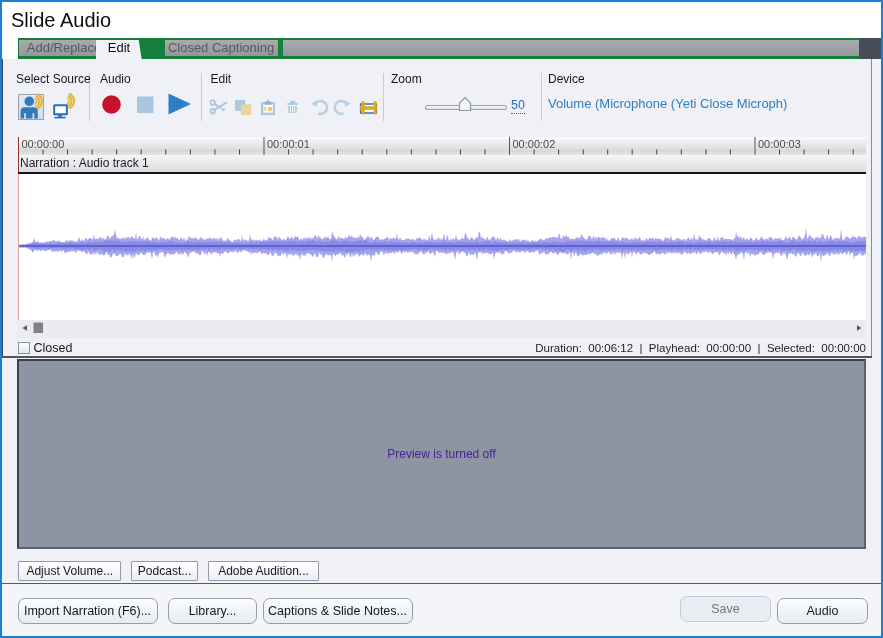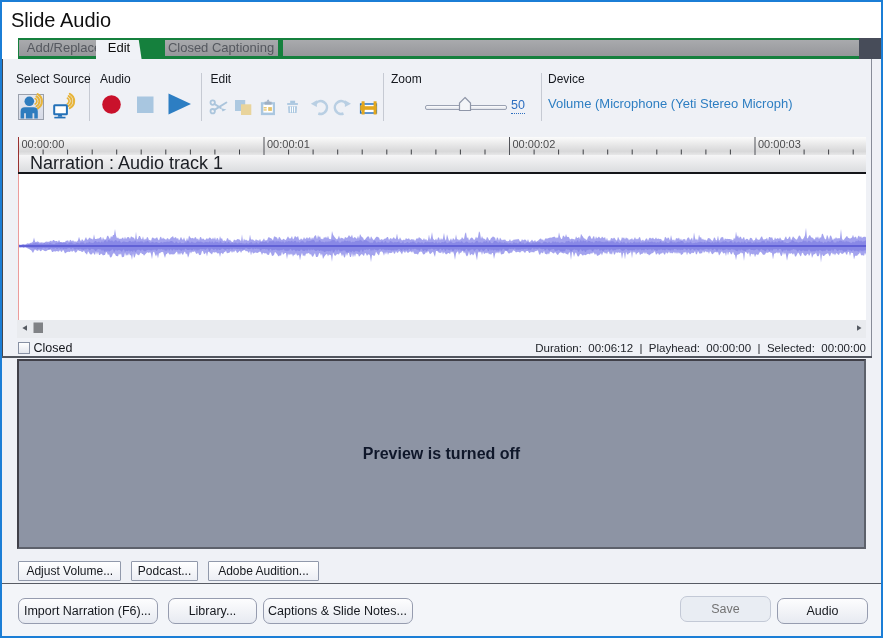--- a/index.html
+++ b/index.html
@@ -120,21 +120,21 @@
   <rect x="154.2" y="15.3" width="4.4" height="5.2" fill="#e3a71d"></rect>
 </svg>
 
 <div class="a" style="left:425px;top:104.5px;width:80px;height:3px;border:1px solid #9aa1b2;
      background:linear-gradient(#fdfdfe,#dfe2e9);border-radius:2px"></div>
 <svg class="a" style="left:455px;top:95px" width="22" height="18" viewBox="0 0 22 18">
   <path d="M 10 2.5 L 15.5 8 L 15.5 15.5 L 4.5 15.5 L 4.5 8 Z" fill="#f4f5f8" stroke="#8f96a8" stroke-width="1.2"></path>
 </svg>
 <div class="a" style="left:511px;top:98px;font-size:12.5px;color:#2e6fc0;border-bottom:1px dotted #2e6fc0;padding-bottom:1px">50</div>
 
-<div class="a" style="left:548px;top:96px;font-size:13px;color:#2d7ec2">Volume (Microphone (Yeti Stereo Microph)</div>
+<div class="a" style="left:548px;top:96px;font-size:13px;color:#2d7ec2">Volume (Microphone (Yeti Close Microph)</div>
 
 <svg class="a" style="left:18px;top:136.5px" width="848" height="18" viewBox="0 0 848 18">
   <defs>
     <linearGradient id="rg" x1="0" y1="0" x2="0" y2="1">
       <stop offset="0" stop-color="#fbfbfb"></stop>
       <stop offset="0.55" stop-color="#e2e2e3"></stop>
       <stop offset="0.8" stop-color="#d8d8d9"></stop>
       <stop offset="1" stop-color="#e8e8e9"></stop>
     </linearGradient>
   </defs>
@@ -174,22 +174,22 @@
     <line x1="786.1" y1="12.5" x2="786.1" y2="17.5" stroke="#3f4145" stroke-width="1"></line>
     <line x1="810.6" y1="12.5" x2="810.6" y2="17.5" stroke="#3f4145" stroke-width="1"></line>
     <line x1="835.2" y1="12.5" x2="835.2" y2="17.5" stroke="#3f4145" stroke-width="1"></line>
     <text x="3.5" y="10.5" font-size="11" fill="#4b4b4d">00:00:00</text>
     <text x="249.0" y="10.5" font-size="11" fill="#4b4b4d">00:00:01</text>
     <text x="494.5" y="10.5" font-size="11" fill="#4b4b4d">00:00:02</text>
     <text x="740.0" y="10.5" font-size="11" fill="#4b4b4d">00:00:03</text>
 </svg>
 
 <div class="a" style="left:18px;top:154.5px;width:848px;height:17.5px;
-     background:linear-gradient(#f6f6f7,#dbdcdf);font-size:18px;color:#1b1e24;
-     line-height:17px;padding-left:12px;box-sizing:border-box">Narration : Audio track 1</div>
+     background:linear-gradient(#f6f6f7,#dbdcdf);font-size:12px;color:#1b1e24;
+     line-height:17px;padding-left:2px;box-sizing:border-box">Narration : Audio track 1</div>
 
 <div class="a" style="left:18px;top:172px;width:848px;height:148px;background:#ffffff;
      border-top:2px solid #141519;box-sizing:border-box"></div>
 <svg class="a" style="left:18px;top:174px" width="848" height="146" viewBox="0 0 848 146">
   <polygon points="0,70.7 1,70.4 2,70.8 3,70.8 4,70.6 5,70.1 6,70.2 7,70.4 8,70.3 9,69.6 10,69.2 11,69.8 12,69.0 13,68.8 14,68.5 15,67.5 16,63.5 17,67.4 18,68.3 19,67.4 20,67.6 21,68.2 22,68.8 23,68.2 24,68.4 25,68.6 26,68.7 27,68.2 28,67.6 29,67.7 30,67.7 31,67.7 32,67.3 33,66.5 34,67.7 35,66.1 36,66.0 37,67.3 38,67.0 39,67.0 40,68.1 41,65.7 42,68.0 43,68.1 44,68.6 45,68.2 46,68.0 47,68.3 48,66.4 49,66.9 50,65.9 51,68.2 52,65.7 53,66.3 54,67.6 55,66.0 56,67.8 57,67.2 58,67.8 59,67.4 60,66.2 61,62.8 62,65.8 63,67.6 64,64.9 65,66.3 66,67.2 67,65.0 68,63.0 69,65.6 70,65.8 71,64.0 72,63.4 73,64.9 74,64.4 75,65.7 76,60.2 77,65.0 78,65.1 79,64.8 80,64.6 81,64.4 82,63.5 83,62.8 84,66.2 85,63.1 86,65.5 87,65.2 88,65.5 89,62.3 90,61.5 91,63.6 92,65.2 93,61.8 94,63.4 95,61.0 96,61.1 97,55.0 98,61.5 99,64.4 100,63.3 101,65.0 102,64.5 103,65.1 104,64.3 105,63.2 106,65.5 107,62.6 108,65.3 109,63.6 110,62.9 111,63.2 112,64.9 113,62.2 114,62.9 115,63.4 116,63.8 117,65.8 118,57.7 119,65.5 120,64.8 121,62.0 122,61.9 123,64.6 124,65.6 125,62.2 126,66.2 127,64.5 128,65.7 129,63.1 130,63.4 131,66.3 132,65.7 133,66.9 134,63.8 135,63.6 136,64.5 137,64.5 138,64.2 139,63.1 140,65.3 141,66.5 142,63.5 143,62.4 144,65.3 145,63.6 146,64.7 147,64.7 148,65.9 149,64.2 150,64.3 151,65.8 152,64.8 153,63.6 154,63.0 155,62.1 156,64.5 157,63.3 158,63.2 159,64.9 160,63.8 161,66.5 162,65.1 163,62.8 164,65.0 165,65.9 166,63.3 167,66.3 168,66.9 169,63.8 170,66.4 171,61.5 172,63.0 173,64.2 174,64.3 175,63.8 176,65.1 177,62.9 178,63.4 179,65.4 180,64.3 181,66.4 182,63.3 183,63.0 184,65.5 185,64.2 186,65.3 187,66.2 188,65.0 189,64.0 190,65.6 191,63.8 192,63.5 193,64.5 194,65.6 195,63.4 196,65.5 197,63.1 198,66.3 199,63.7 200,64.6 201,66.7 202,61.9 203,65.1 204,64.0 205,66.9 206,66.4 207,66.4 208,67.3 209,64.3 210,64.2 211,66.4 212,65.4 213,67.3 214,67.7 215,67.9 216,65.4 217,66.0 218,66.5 219,65.2 220,65.1 221,65.4 222,65.7 223,67.4 224,60.2 225,67.7 226,64.6 227,66.4 228,65.6 229,66.4 230,66.8 231,66.5 232,60.5 233,65.6 234,65.5 235,65.5 236,66.4 237,66.9 238,65.1 239,66.4 240,66.1 241,66.9 242,64.8 243,67.4 244,67.0 245,66.0 246,64.3 247,66.7 248,66.0 249,66.4 250,63.9 251,62.8 252,64.3 253,64.1 254,65.2 255,66.2 256,62.6 257,62.4 258,63.3 259,63.6 260,65.8 261,62.7 262,63.5 263,65.2 264,66.2 265,65.1 266,64.8 267,66.0 268,65.7 269,64.1 270,62.2 271,64.0 272,64.7 273,64.1 274,61.9 275,65.5 276,64.2 277,61.7 278,63.0 279,63.6 280,61.7 281,65.5 282,66.1 283,64.3 284,65.6 285,65.4 286,63.1 287,65.1 288,64.6 289,62.9 290,64.7 291,63.8 292,63.1 293,65.8 294,63.3 295,65.0 296,63.1 297,61.5 298,61.2 299,65.3 300,61.0 301,63.5 302,61.9 303,65.3 304,64.4 305,65.6 306,63.0 307,64.1 308,62.4 309,64.4 310,61.8 311,64.8 312,65.1 313,65.3 314,57.1 315,60.6 316,62.2 317,63.6 318,64.7 319,65.5 320,64.3 321,61.4 322,65.1 323,63.6 324,64.2 325,64.0 326,65.4 327,63.1 328,63.5 329,64.1 330,62.7 331,61.1 332,62.4 333,63.0 334,60.4 335,64.5 336,63.6 337,63.0 338,64.3 339,64.7 340,61.8 341,64.7 342,59.9 343,61.7 344,63.2 345,63.4 346,65.9 347,65.6 348,64.2 349,62.9 350,62.2 351,62.7 352,65.5 353,62.2 354,63.8 355,65.4 356,65.9 357,64.6 358,63.2 359,62.5 360,63.2 361,63.5 362,66.2 363,65.3 364,65.2 365,66.1 366,65.0 367,64.4 368,64.4 369,62.9 370,63.0 371,66.0 372,64.6 373,64.1 374,65.4 375,63.8 376,63.3 377,64.9 378,64.4 379,59.5 380,64.7 381,65.7 382,63.2 383,65.2 384,66.6 385,66.1 386,65.5 387,66.3 388,63.8 389,65.3 390,64.7 391,64.3 392,65.9 393,65.6 394,64.9 395,65.7 396,65.2 397,67.0 398,65.3 399,64.0 400,65.0 401,63.1 402,64.0 403,64.6 404,65.8 405,66.1 406,64.0 407,66.2 408,64.8 409,66.8 410,65.9 411,60.6 412,66.1 413,63.7 414,58.1 415,64.6 416,65.7 417,66.2 418,64.4 419,66.6 420,63.6 421,63.6 422,66.5 423,64.1 424,66.0 425,64.3 426,58.8 427,65.1 428,66.6 429,60.3 430,63.8 431,66.7 432,66.2 433,64.2 434,66.7 435,64.0 436,64.9 437,65.9 438,60.2 439,65.5 440,64.9 441,66.4 442,65.2 443,65.4 444,62.9 445,64.6 446,65.0 447,59.8 448,58.2 449,64.6 450,62.9 451,66.5 452,64.9 453,63.8 454,63.4 455,64.4 456,66.0 457,65.3 458,62.6 459,64.6 460,63.0 461,57.2 462,58.7 463,65.0 464,62.0 465,64.4 466,64.5 467,65.3 468,66.1 469,62.7 470,64.1 471,66.0 472,66.2 473,64.1 474,63.4 475,62.2 476,63.3 477,63.6 478,66.7 479,63.3 480,64.0 481,66.7 482,63.4 483,65.0 484,66.6 485,65.6 486,65.9 487,65.3 488,66.8 489,67.2 490,67.2 491,66.9 492,65.0 493,67.4 494,66.6 495,66.6 496,65.3 497,66.1 498,65.1 499,65.7 500,64.8 501,65.4 502,67.5 503,67.5 504,65.1 505,66.6 506,65.8 507,65.4 508,66.1 509,67.8 510,65.0 511,67.9 512,67.7 513,67.1 514,65.5 515,67.0 516,67.4 517,65.7 518,67.9 519,66.9 520,66.8 521,65.7 522,64.7 523,64.4 524,66.0 525,65.2 526,67.1 527,64.7 528,64.2 529,64.7 530,64.3 531,63.9 532,63.4 533,63.7 534,63.6 535,63.0 536,62.7 537,62.7 538,64.5 539,63.1 540,64.2 541,58.2 542,62.5 543,64.8 544,65.0 545,61.6 546,61.9 547,63.4 548,60.1 549,62.9 550,62.8 551,63.2 552,65.5 553,65.1 554,64.4 555,65.3 556,64.9 557,65.8 558,62.2 559,63.9 560,64.1 561,62.8 562,65.3 563,59.7 564,61.5 565,62.7 566,64.4 567,64.4 568,65.8 569,65.8 570,63.0 571,61.9 572,61.5 573,63.7 574,65.2 575,62.9 576,61.8 577,65.8 578,62.2 579,64.6 580,63.6 581,62.4 582,64.1 583,64.5 584,62.6 585,63.6 586,64.2 587,62.8 588,66.5 589,63.8 590,66.9 591,65.8 592,66.9 593,63.9 594,64.3 595,64.7 596,63.6 597,64.6 598,66.3 599,66.5 600,62.7 601,64.7 602,66.8 603,66.2 604,63.1 605,64.6 606,63.3 607,65.6 608,63.3 609,64.5 610,64.3 611,66.5 612,64.9 613,65.4 614,64.0 615,65.9 616,65.1 617,63.1 618,65.5 619,64.5 620,65.6 621,63.5 622,63.1 623,66.5 624,66.5 625,65.6 626,66.9 627,66.3 628,64.5 629,64.5 630,66.7 631,64.5 632,63.5 633,64.6 634,64.6 635,63.6 636,65.2 637,64.9 638,63.3 639,65.3 640,64.6 641,64.7 642,65.3 643,64.8 644,66.7 645,66.6 646,66.8 647,62.7 648,63.4 649,65.0 650,63.3 651,64.3 652,66.4 653,61.0 654,65.3 655,66.4 656,65.3 657,67.0 658,64.3 659,64.2 660,64.7 661,63.5 662,66.2 663,64.5 664,66.8 665,65.0 666,65.4 667,64.7 668,67.2 669,64.8 670,63.5 671,63.5 672,66.1 673,65.0 674,63.5 675,67.0 676,58.2 677,64.1 678,66.3 679,64.4 680,66.7 681,60.5 682,63.7 683,62.9 684,65.7 685,64.5 686,66.2 687,65.3 688,66.5 689,66.3 690,64.0 691,64.3 692,64.4 693,65.8 694,66.7 695,66.5 696,63.5 697,63.8 698,66.4 699,66.0 700,61.4 701,66.7 702,65.4 703,63.3 704,63.4 705,62.8 706,66.2 707,64.2 708,65.3 709,64.8 710,65.0 711,65.1 712,64.9 713,65.5 714,65.5 715,66.6 716,63.5 717,65.3 718,57.4 719,63.1 720,61.2 721,64.6 722,62.6 723,62.9 724,65.5 725,64.1 726,62.7 727,66.2 728,64.9 729,64.7 730,65.3 731,66.5 732,64.1 733,63.8 734,64.5 735,66.6 736,66.4 737,65.7 738,63.0 739,65.2 740,65.5 741,65.9 742,64.9 743,62.9 744,62.3 745,65.1 746,65.7 747,64.9 748,65.3 749,63.6 750,66.4 751,63.0 752,63.0 753,63.9 754,63.1 755,65.5 756,66.3 757,63.2 758,65.2 759,64.6 760,63.9 761,65.3 762,63.3 763,65.0 764,66.2 765,65.9 766,66.3 767,63.8 768,62.3 769,65.0 770,65.0 771,63.2 772,62.2 773,66.2 774,64.6 775,62.3 776,63.5 777,64.4 778,65.4 779,65.5 780,63.6 781,61.6 782,61.8 783,63.9 784,65.5 785,64.9 786,63.5 787,61.3 788,53.7 789,64.4 790,64.1 791,61.7 792,61.1 793,62.9 794,63.8 795,63.8 796,65.4 797,65.1 798,62.5 799,64.2 800,62.3 801,65.2 802,63.0 803,63.9 804,59.4 805,60.3 806,62.9 807,65.3 808,65.3 809,60.8 810,62.8 811,65.7 812,61.7 813,61.5 814,63.9 815,66.2 816,64.3 817,65.0 818,63.1 819,64.8 820,64.1 821,64.4 822,63.9 823,54.9 824,64.6 825,66.3 826,65.4 827,64.3 828,62.9 829,61.8 830,63.8 831,64.0 832,64.7 833,64.0 834,63.6 835,60.7 836,63.7 837,63.1 838,62.4 839,65.3 840,62.4 841,61.4 842,63.6 843,62.0 844,64.3 845,62.7 846,62.9 847,62.5 848,63.5 848,81.0 847,78.5 846,82.1 845,80.9 844,81.4 843,81.1 842,78.2 841,80.0 840,80.4 839,82.1 838,81.4 837,82.1 836,85.6 835,79.1 834,78.9 833,78.4 832,82.1 831,78.0 830,77.8 829,80.9 828,80.1 827,77.7 826,79.0 825,79.5 824,80.3 823,78.9 822,78.6 821,81.1 820,80.6 819,79.3 818,79.3 817,81.4 816,79.3 815,80.7 814,78.6 813,79.5 812,82.5 811,81.3 810,79.1 809,79.7 808,80.1 807,81.1 806,82.0 805,81.9 804,79.9 803,88.7 802,78.5 801,81.4 800,82.4 799,81.8 798,78.5 797,80.2 796,80.0 795,81.5 794,84.1 793,78.2 792,80.6 791,81.9 790,79.5 789,80.3 788,81.8 787,81.8 786,81.0 785,79.1 784,78.8 783,82.5 782,81.5 781,79.4 780,78.5 779,80.5 778,82.5 777,82.4 776,79.1 775,80.8 774,79.4 773,78.9 772,80.2 771,78.8 770,81.7 769,86.7 768,80.9 767,78.6 766,80.9 765,77.9 764,81.4 763,82.2 762,79.5 761,77.9 760,79.8 759,77.9 758,79.3 757,79.3 756,79.9 755,85.6 754,79.0 753,78.8 752,78.2 751,77.8 750,79.0 749,78.6 748,78.7 747,80.6 746,80.7 745,80.7 744,79.2 743,78.0 742,77.7 741,79.5 740,81.3 739,80.3 738,80.4 737,83.3 736,79.6 735,80.7 734,79.8 733,80.0 732,83.2 731,77.8 730,80.3 729,79.1 728,78.0 727,78.2 726,86.9 725,78.9 724,79.6 723,78.2 722,79.6 721,80.3 720,80.6 719,81.0 718,86.2 717,80.9 716,80.5 715,77.5 714,80.1 713,80.5 712,78.3 711,77.9 710,81.3 709,77.2 708,82.2 707,78.4 706,79.6 705,79.3 704,77.2 703,78.3 702,80.2 701,81.4 700,77.7 699,78.8 698,77.8 697,78.2 696,78.4 695,80.0 694,80.3 693,78.3 692,77.0 691,79.9 690,77.5 689,78.5 688,77.3 687,77.6 686,78.9 685,76.8 684,79.5 683,79.0 682,80.1 681,78.8 680,77.1 679,80.1 678,80.4 677,77.0 676,78.7 675,79.2 674,78.5 673,79.5 672,80.5 671,79.1 670,78.2 669,81.2 668,77.5 667,78.9 666,77.7 665,79.8 664,80.4 663,80.9 662,78.6 661,79.7 660,78.0 659,80.1 658,78.1 657,79.8 656,77.8 655,79.1 654,79.5 653,78.6 652,79.6 651,77.2 650,79.2 649,79.6 648,77.9 647,80.8 646,80.2 645,78.2 644,79.6 643,79.2 642,80.2 641,80.9 640,78.7 639,80.0 638,80.7 637,77.4 636,77.4 635,79.3 634,79.1 633,80.1 632,80.4 631,81.5 630,79.7 629,80.3 628,77.9 627,80.2 626,78.1 625,79.6 624,79.7 623,80.1 622,81.2 621,77.8 620,78.7 619,79.2 618,80.9 617,77.5 616,79.1 615,77.3 614,84.2 613,76.9 612,79.2 611,78.7 610,80.8 609,80.0 608,77.5 607,85.5 606,78.4 605,79.4 604,84.9 603,78.3 602,79.0 601,78.4 600,78.3 599,79.3 598,77.7 597,80.2 596,80.7 595,77.0 594,80.8 593,79.3 592,80.4 591,78.1 590,77.6 589,80.6 588,78.5 587,79.8 586,78.0 585,78.4 584,81.4 583,79.0 582,80.6 581,81.1 580,81.8 579,81.7 578,79.3 577,80.9 576,79.0 575,78.2 574,79.9 573,78.8 572,80.6 571,80.0 570,79.8 569,80.3 568,81.0 567,81.2 566,80.5 565,81.7 564,81.1 563,79.7 562,80.0 561,81.9 560,82.7 559,81.1 558,78.2 557,79.4 556,82.9 555,78.5 554,78.0 553,86.1 552,78.4 551,78.5 550,80.9 549,79.8 548,80.3 547,78.6 546,79.6 545,79.3 544,79.0 543,78.2 542,78.5 541,79.3 540,81.0 539,80.4 538,78.9 537,78.0 536,79.6 535,79.3 534,78.5 533,77.8 532,77.7 531,80.6 530,79.1 529,80.7 528,79.7 527,79.9 526,76.7 525,79.5 524,78.7 523,78.5 522,80.9 521,80.0 520,76.5 519,76.5 518,77.2 517,76.9 516,78.8 515,77.7 514,78.5 513,77.4 512,78.9 511,78.8 510,77.1 509,77.0 508,77.2 507,79.2 506,77.8 505,77.2 504,77.0 503,77.5 502,78.7 501,77.9 500,77.8 499,78.1 498,78.6 497,77.2 496,76.6 495,76.6 494,78.8 493,78.5 492,79.1 491,79.8 490,78.7 489,77.2 488,76.8 487,77.0 486,79.5 485,80.0 484,80.2 483,80.4 482,76.9 481,79.7 480,77.7 479,79.5 478,78.1 477,80.4 476,84.9 475,79.1 474,79.0 473,81.0 472,79.5 471,80.6 470,78.2 469,79.4 468,78.5 467,79.5 466,79.9 465,77.5 464,81.1 463,77.4 462,78.8 461,77.4 460,79.0 459,86.5 458,81.7 457,77.7 456,80.3 455,81.5 454,79.8 453,80.4 452,81.4 451,77.6 450,81.0 449,82.4 448,81.2 447,78.1 446,79.6 445,77.1 444,77.3 443,79.1 442,78.4 441,80.9 440,77.2 439,78.1 438,79.4 437,86.1 436,80.2 435,77.5 434,78.7 433,77.2 432,80.3 431,79.1 430,79.0 429,80.1 428,80.4 427,79.3 426,78.1 425,80.3 424,77.2 423,79.2 422,78.5 421,79.0 420,77.4 419,77.1 418,76.9 417,83.1 416,80.5 415,77.5 414,78.6 413,79.6 412,80.2 411,78.3 410,76.8 409,78.9 408,77.9 407,79.7 406,80.5 405,80.3 404,78.0 403,77.5 402,77.8 401,78.6 400,80.8 399,80.1 398,79.8 397,79.9 396,79.6 395,76.9 394,78.8 393,77.6 392,77.6 391,78.1 390,79.2 389,77.9 388,77.1 387,79.3 386,77.6 385,77.6 384,80.4 383,78.7 382,77.5 381,77.0 380,78.7 379,78.7 378,77.1 377,79.6 376,79.8 375,77.3 374,79.0 373,78.8 372,79.2 371,78.5 370,81.0 369,77.6 368,80.4 367,77.9 366,81.7 365,78.8 364,77.5 363,77.6 362,78.1 361,81.5 360,80.5 359,79.3 358,77.5 357,81.2 356,81.9 355,81.3 354,80.9 353,88.2 352,81.6 351,80.3 350,80.4 349,81.9 348,79.7 347,78.7 346,82.1 345,81.3 344,80.1 343,80.4 342,81.8 341,82.7 340,79.9 339,80.3 338,79.3 337,83.0 336,79.9 335,83.4 334,79.1 333,83.1 332,83.1 331,78.9 330,79.1 329,82.1 328,79.1 327,83.4 326,83.3 325,79.9 324,82.6 323,79.5 322,78.5 321,80.5 320,80.2 319,79.9 318,81.2 317,82.0 316,80.6 315,78.6 314,88.1 313,80.9 312,81.2 311,80.2 310,82.4 309,79.7 308,80.6 307,81.6 306,83.0 305,85.1 304,79.5 303,81.7 302,79.1 301,79.5 300,82.5 299,83.1 298,83.0 297,78.9 296,80.7 295,82.8 294,82.6 293,80.0 292,80.8 291,78.9 290,79.3 289,79.7 288,79.5 287,82.5 286,81.1 285,82.2 284,78.8 283,81.5 282,86.6 281,80.7 280,81.4 279,81.4 278,79.1 277,81.1 276,80.5 275,82.8 274,79.4 273,81.1 272,79.4 271,81.5 270,79.2 269,85.2 268,79.0 267,78.9 266,80.1 265,80.8 264,77.8 263,81.9 262,81.0 261,82.6 260,81.8 259,80.0 258,79.0 257,77.7 256,81.0 255,81.8 254,82.0 253,79.1 252,78.0 251,81.1 250,80.8 249,80.6 248,78.8 247,79.8 246,78.9 245,78.7 244,80.9 243,78.6 242,77.4 241,78.1 240,78.7 239,79.0 238,78.4 237,78.5 236,79.2 235,79.5 234,77.4 233,81.6 232,76.7 231,79.1 230,78.0 229,76.7 228,77.4 227,76.2 226,75.9 225,76.8 224,77.1 223,79.0 222,76.7 221,77.6 220,78.4 219,79.0 218,76.8 217,76.6 216,78.4 215,77.1 214,78.9 213,76.8 212,78.0 211,79.0 210,78.8 209,79.6 208,76.8 207,78.1 206,78.3 205,80.2 204,79.3 203,78.7 202,83.1 201,78.8 200,79.7 199,79.1 198,77.9 197,78.5 196,78.5 195,78.1 194,80.5 193,79.5 192,79.0 191,77.8 190,78.0 189,82.4 188,78.2 187,79.7 186,80.2 185,77.2 184,77.1 183,80.6 182,81.2 181,80.7 180,78.6 179,79.9 178,79.5 177,77.4 176,77.5 175,78.0 174,77.5 173,79.4 172,77.4 171,81.2 170,83.7 169,79.3 168,80.4 167,77.6 166,78.5 165,81.0 164,79.9 163,78.6 162,81.0 161,79.1 160,81.0 159,77.4 158,78.3 157,79.4 156,80.4 155,80.3 154,80.6 153,80.1 152,80.8 151,80.1 150,78.3 149,80.0 148,80.3 147,84.0 146,81.0 145,77.7 144,78.3 143,78.0 142,79.4 141,79.1 140,84.5 139,79.9 138,82.5 137,80.3 136,77.5 135,78.6 134,85.3 133,80.0 132,77.8 131,79.3 130,78.3 129,78.4 128,79.6 127,80.4 126,81.8 125,80.1 124,79.9 123,78.4 122,79.4 121,81.4 120,80.8 119,80.5 118,79.0 117,82.4 116,84.1 115,79.2 114,86.1 113,81.0 112,81.5 111,78.9 110,81.8 109,80.3 108,82.0 107,78.4 106,83.1 105,82.8 104,83.4 103,79.3 102,80.9 101,79.4 100,82.4 99,82.1 98,82.1 97,79.9 96,79.3 95,79.6 94,82.2 93,83.4 92,83.3 91,80.1 90,81.2 89,78.5 88,78.1 87,80.9 86,81.1 85,81.4 84,80.3 83,79.4 82,81.0 81,80.9 80,77.5 79,80.7 78,77.3 77,81.1 76,80.1 75,78.2 74,80.2 73,80.5 72,80.3 71,78.5 70,77.3 69,80.7 68,79.5 67,78.7 66,76.5 65,77.7 64,77.9 63,77.3 62,76.8 61,76.9 60,75.7 59,77.5 58,78.5 57,78.6 56,76.6 55,77.0 54,77.9 53,76.5 52,78.1 51,77.8 50,77.8 49,77.9 48,78.8 47,79.6 46,77.3 45,75.7 44,77.8 43,77.8 42,76.1 41,77.5 40,77.4 39,77.1 38,77.2 37,77.7 36,76.9 35,78.0 34,77.9 33,75.7 32,75.4 31,76.0 30,76.1 29,76.4 28,77.2 27,76.9 26,76.8 25,75.7 24,75.9 23,77.3 22,77.0 21,75.2 20,77.1 19,76.5 18,76.2 17,75.3 16,77.1 15,79.1 14,77.4 13,75.9 12,75.7 11,74.7 10,74.7 9,73.8 8,73.7 7,73.3 6,74.1 5,73.7 4,73.2 3,73.7 2,73.5 1,73.4 0,73.2" fill="#a3a3ee"></polygon>
   <polygon points="0,71.2 1,71.2 2,71.2 3,71.2 4,71.1 5,71.1 6,71.2 7,71.2 8,70.7 9,70.9 10,70.3 11,69.9 12,70.2 13,69.4 14,70.4 15,69.0 16,69.6 17,69.0 18,69.1 19,69.6 20,69.1 21,70.3 22,69.7 23,69.6 24,69.7 25,70.0 26,69.0 27,68.9 28,70.2 29,68.7 30,70.0 31,69.6 32,68.7 33,69.6 34,69.5 35,70.0 36,70.2 37,70.1 38,68.7 39,69.4 40,69.1 41,68.5 42,68.7 43,68.5 44,68.6 45,69.1 46,68.6 47,69.1 48,68.6 49,70.0 50,69.8 51,69.0 52,68.6 53,68.6 54,68.6 55,69.7 56,69.6 57,69.9 58,69.3 59,69.0 60,68.7 61,69.5 62,69.2 63,68.1 64,68.7 65,67.9 66,69.1 67,69.7 68,69.3 69,67.9 70,69.5 71,67.2 72,68.3 73,68.8 74,68.7 75,69.0 76,68.3 77,67.0 78,67.0 79,68.6 80,68.1 81,67.6 82,68.5 83,68.4 84,67.1 85,69.0 86,66.9 87,66.4 88,65.9 89,68.5 90,66.3 91,66.1 92,66.4 93,67.0 94,66.0 95,67.5 96,67.6 97,66.3 98,66.1 99,67.1 100,67.8 101,66.2 102,67.0 103,68.7 104,68.3 105,67.4 106,67.5 107,67.8 108,68.1 109,67.9 110,68.2 111,67.1 112,66.8 113,67.6 114,68.0 115,66.9 116,68.0 117,66.2 118,67.1 119,68.8 120,67.1 121,68.2 122,67.2 123,67.4 124,67.2 125,67.7 126,68.9 127,67.0 128,67.9 129,66.8 130,66.7 131,68.0 132,68.8 133,68.5 134,68.0 135,67.7 136,68.7 137,68.5 138,67.9 139,67.9 140,68.7 141,69.0 142,69.1 143,67.7 144,68.4 145,68.8 146,67.8 147,68.2 148,67.8 149,67.8 150,67.5 151,68.0 152,67.3 153,66.9 154,66.9 155,67.7 156,68.8 157,69.2 158,66.9 159,68.2 160,69.0 161,69.3 162,67.6 163,69.1 164,69.3 165,68.8 166,69.4 167,67.6 168,68.9 169,67.3 170,67.1 171,67.6 172,69.2 173,68.0 174,67.6 175,68.5 176,68.4 177,69.1 178,68.5 179,67.5 180,67.6 181,67.8 182,67.7 183,67.5 184,68.3 185,68.3 186,69.1 187,67.6 188,68.2 189,67.8 190,68.5 191,68.1 192,67.0 193,69.1 194,67.0 195,68.3 196,69.1 197,67.3 198,67.7 199,68.2 200,67.8 201,69.3 202,67.3 203,67.3 204,69.2 205,68.4 206,69.2 207,67.8 208,68.0 209,69.4 210,67.7 211,68.0 212,69.1 213,69.4 214,68.2 215,69.2 216,69.1 217,68.6 218,68.4 219,69.3 220,69.5 221,68.3 222,69.1 223,69.0 224,68.7 225,69.7 226,68.9 227,69.9 228,68.8 229,68.8 230,69.9 231,69.0 232,68.5 233,68.3 234,68.3 235,69.9 236,68.4 237,69.7 238,68.0 239,68.5 240,69.8 241,69.2 242,67.7 243,68.3 244,67.9 245,67.4 246,68.0 247,68.1 248,67.1 249,68.2 250,69.2 251,67.5 252,67.0 253,67.5 254,67.0 255,67.3 256,66.5 257,68.7 258,66.8 259,67.7 260,67.1 261,67.4 262,67.8 263,67.2 264,68.6 265,66.4 266,68.4 267,68.4 268,67.0 269,67.7 270,67.3 271,67.0 272,67.5 273,67.2 274,66.4 275,68.1 276,67.3 277,66.7 278,67.1 279,69.0 280,66.9 281,68.6 282,68.6 283,66.9 284,67.5 285,66.7 286,68.3 287,68.4 288,68.2 289,66.1 290,67.6 291,66.8 292,67.3 293,66.6 294,66.2 295,66.1 296,66.0 297,67.6 298,68.8 299,67.1 300,68.5 301,66.3 302,66.1 303,67.7 304,67.8 305,67.7 306,68.3 307,68.2 308,66.9 309,68.4 310,67.0 311,68.0 312,67.0 313,67.4 314,65.6 315,66.2 316,65.8 317,66.6 318,68.0 319,67.0 320,66.3 321,68.7 322,68.6 323,68.6 324,66.8 325,68.0 326,66.7 327,66.2 328,67.2 329,66.9 330,66.6 331,67.8 332,66.3 333,68.6 334,67.9 335,67.4 336,68.3 337,67.3 338,66.7 339,67.0 340,66.5 341,67.1 342,65.6 343,66.5 344,66.8 345,68.0 346,66.0 347,66.4 348,66.0 349,66.7 350,67.6 351,67.5 352,69.0 353,68.2 354,68.9 355,68.2 356,66.5 357,66.5 358,67.9 359,69.0 360,67.3 361,68.3 362,68.2 363,68.3 364,66.7 365,68.0 366,68.7 367,66.9 368,67.3 369,68.9 370,68.2 371,69.1 372,67.0 373,67.3 374,67.8 375,68.4 376,68.5 377,67.8 378,68.4 379,68.1 380,68.0 381,67.0 382,68.9 383,68.7 384,69.1 385,67.1 386,69.4 387,69.0 388,69.0 389,67.9 390,67.9 391,69.2 392,68.4 393,67.9 394,68.4 395,67.1 396,68.3 397,68.2 398,69.2 399,69.4 400,67.6 401,68.4 402,68.6 403,69.0 404,67.7 405,69.3 406,69.2 407,67.8 408,67.9 409,68.6 410,67.7 411,68.4 412,68.1 413,68.4 414,67.8 415,67.9 416,68.7 417,69.2 418,67.0 419,69.2 420,69.2 421,67.7 422,69.3 423,68.7 424,68.0 425,68.2 426,68.2 427,67.0 428,67.7 429,69.4 430,68.4 431,68.7 432,67.8 433,67.3 434,68.6 435,69.0 436,69.1 437,68.7 438,68.1 439,67.6 440,68.2 441,67.0 442,68.7 443,67.3 444,67.2 445,68.6 446,68.9 447,68.5 448,67.4 449,67.5 450,68.3 451,69.1 452,68.5 453,69.1 454,68.0 455,68.6 456,69.2 457,67.9 458,67.2 459,66.5 460,67.6 461,68.9 462,67.7 463,68.7 464,68.5 465,68.8 466,66.7 467,68.0 468,67.3 469,66.8 470,69.2 471,67.2 472,67.0 473,68.9 474,69.2 475,69.1 476,67.1 477,67.1 478,67.1 479,67.8 480,68.7 481,68.6 482,67.2 483,69.0 484,68.0 485,69.3 486,68.4 487,68.1 488,68.9 489,68.4 490,69.6 491,69.2 492,69.1 493,68.9 494,69.7 495,68.9 496,67.8 497,69.2 498,68.6 499,68.9 500,69.7 501,68.4 502,67.8 503,67.8 504,69.7 505,68.1 506,69.6 507,69.7 508,68.9 509,68.5 510,68.0 511,68.9 512,69.0 513,69.5 514,68.9 515,68.1 516,69.0 517,68.6 518,68.2 519,68.5 520,68.2 521,68.3 522,68.2 523,69.1 524,69.6 525,68.4 526,67.7 527,67.8 528,68.0 529,68.6 530,69.0 531,67.3 532,68.8 533,69.1 534,68.6 535,66.7 536,68.4 537,67.6 538,67.8 539,68.7 540,67.3 541,69.1 542,68.4 543,68.6 544,68.1 545,68.5 546,68.7 547,68.9 548,67.1 549,67.6 550,67.0 551,66.8 552,68.1 553,68.3 554,66.3 555,68.6 556,68.6 557,66.6 558,68.4 559,66.4 560,66.3 561,68.7 562,66.8 563,66.0 564,68.0 565,66.0 566,66.9 567,67.3 568,66.4 569,68.8 570,66.5 571,67.0 572,67.1 573,67.9 574,67.6 575,68.1 576,69.0 577,67.3 578,67.1 579,67.0 580,67.7 581,66.7 582,67.6 583,67.2 584,68.2 585,67.4 586,68.5 587,67.6 588,67.7 589,67.3 590,67.5 591,68.6 592,67.5 593,67.4 594,66.9 595,67.4 596,67.5 597,69.0 598,68.3 599,67.6 600,67.8 601,68.9 602,69.2 603,67.6 604,68.3 605,68.7 606,67.2 607,69.0 608,69.5 609,69.2 610,67.2 611,69.4 612,68.5 613,67.9 614,69.2 615,68.5 616,67.4 617,67.4 618,69.1 619,67.5 620,69.0 621,67.2 622,68.6 623,69.1 624,68.2 625,68.5 626,68.2 627,68.4 628,67.1 629,69.3 630,66.9 631,68.3 632,67.9 633,67.7 634,67.6 635,68.0 636,68.4 637,67.5 638,68.9 639,68.3 640,68.1 641,68.8 642,67.2 643,67.1 644,69.3 645,67.8 646,69.1 647,67.8 648,67.5 649,69.1 650,69.1 651,69.1 652,67.4 653,67.3 654,67.6 655,68.7 656,67.9 657,68.5 658,68.5 659,68.2 660,67.6 661,67.7 662,67.7 663,67.1 664,67.0 665,67.4 666,68.8 667,69.4 668,68.6 669,68.8 670,68.0 671,69.3 672,67.4 673,67.7 674,69.5 675,69.0 676,69.3 677,68.7 678,68.4 679,69.0 680,68.0 681,68.4 682,67.3 683,68.2 684,67.8 685,68.7 686,68.0 687,67.4 688,69.3 689,67.2 690,67.4 691,68.1 692,68.0 693,68.9 694,68.1 695,68.3 696,69.1 697,67.3 698,68.8 699,68.0 700,67.0 701,68.0 702,69.0 703,67.8 704,68.5 705,66.8 706,67.9 707,67.2 708,67.1 709,68.1 710,68.2 711,68.3 712,67.1 713,67.0 714,67.6 715,69.0 716,67.9 717,67.1 718,68.7 719,68.6 720,67.8 721,67.5 722,68.7 723,68.4 724,67.2 725,69.0 726,67.4 727,67.3 728,68.9 729,68.8 730,66.9 731,68.3 732,67.3 733,67.9 734,69.1 735,68.8 736,67.9 737,68.8 738,66.8 739,69.2 740,67.4 741,68.8 742,68.0 743,68.4 744,66.6 745,67.6 746,66.6 747,67.8 748,69.2 749,66.7 750,67.6 751,67.2 752,67.6 753,69.0 754,66.7 755,68.1 756,68.5 757,67.7 758,67.5 759,68.8 760,67.4 761,66.5 762,67.4 763,67.8 764,66.9 765,66.6 766,69.0 767,67.7 768,69.0 769,69.0 770,69.0 771,68.8 772,67.7 773,67.9 774,66.1 775,66.6 776,67.0 777,68.3 778,67.4 779,68.1 780,68.5 781,68.6 782,67.7 783,68.1 784,68.1 785,66.8 786,66.3 787,67.6 788,66.2 789,68.8 790,67.1 791,66.4 792,67.2 793,68.0 794,68.5 795,66.0 796,67.1 797,66.2 798,67.8 799,67.8 800,68.5 801,66.6 802,67.1 803,68.2 804,67.3 805,68.9 806,68.8 807,67.2 808,68.7 809,68.1 810,66.9 811,67.6 812,68.1 813,67.5 814,66.1 815,66.7 816,69.0 817,68.1 818,69.0 819,66.7 820,68.1 821,67.0 822,66.5 823,66.7 824,67.1 825,67.8 826,66.9 827,68.5 828,66.5 829,67.7 830,67.3 831,68.1 832,68.2 833,68.9 834,68.5 835,67.6 836,68.4 837,68.0 838,66.6 839,67.5 840,66.2 841,66.4 842,67.4 843,66.3 844,67.6 845,67.8 846,67.1 847,67.3 848,65.8 848,75.4 847,77.0 846,75.9 845,77.7 844,76.4 843,77.6 842,75.7 841,77.9 840,77.0 839,77.2 838,76.5 837,77.6 836,76.9 835,75.4 834,77.2 833,76.9 832,76.0 831,76.7 830,75.2 829,77.0 828,77.3 827,77.6 826,77.5 825,77.6 824,75.8 823,76.5 822,75.9 821,75.8 820,77.2 819,76.8 818,75.4 817,75.0 816,75.5 815,77.9 814,75.0 813,76.9 812,76.6 811,77.1 810,76.8 809,75.4 808,75.9 807,77.4 806,76.3 805,77.6 804,76.9 803,76.8 802,75.8 801,76.4 800,77.7 799,76.2 798,76.7 797,77.5 796,77.3 795,77.2 794,77.6 793,77.6 792,76.7 791,75.2 790,76.7 789,77.4 788,76.6 787,77.4 786,76.6 785,76.5 784,76.8 783,77.4 782,76.3 781,76.0 780,77.8 779,77.1 778,75.6 777,75.7 776,75.3 775,75.1 774,76.5 773,75.4 772,77.7 771,75.9 770,77.5 769,76.1 768,75.4 767,77.0 766,75.5 765,77.3 764,77.4 763,75.3 762,74.9 761,75.1 760,77.0 759,75.2 758,75.0 757,75.5 756,75.0 755,75.7 754,77.3 753,75.0 752,77.3 751,76.8 750,75.4 749,75.2 748,77.0 747,77.5 746,76.0 745,76.3 744,75.6 743,75.1 742,76.5 741,76.7 740,76.1 739,74.9 738,75.8 737,76.0 736,76.5 735,75.9 734,76.0 733,76.0 732,75.3 731,74.7 730,76.2 729,75.2 728,77.1 727,76.9 726,76.8 725,76.4 724,76.0 723,75.2 722,77.2 721,74.9 720,77.4 719,76.9 718,77.1 717,75.7 716,75.7 715,75.5 714,75.2 713,75.2 712,76.5 711,75.4 710,76.2 709,74.7 708,75.6 707,75.8 706,76.0 705,76.4 704,75.8 703,74.9 702,76.3 701,74.6 700,76.3 699,77.0 698,76.2 697,74.7 696,74.9 695,76.3 694,76.1 693,74.5 692,75.6 691,75.5 690,75.8 689,74.8 688,75.1 687,75.2 686,75.4 685,76.0 684,75.6 683,75.7 682,75.1 681,76.8 680,75.9 679,75.9 678,74.9 677,76.6 676,76.1 675,75.2 674,74.7 673,76.3 672,76.5 671,74.7 670,75.0 669,76.6 668,75.5 667,75.1 666,74.6 665,76.1 664,76.1 663,75.6 662,76.4 661,75.0 660,76.5 659,75.5 658,75.3 657,75.0 656,74.9 655,76.9 654,74.9 653,76.7 652,76.3 651,75.9 650,75.9 649,75.2 648,75.5 647,76.7 646,75.8 645,76.1 644,76.2 643,74.7 642,76.6 641,75.2 640,76.3 639,77.1 638,76.4 637,76.1 636,75.9 635,74.8 634,77.3 633,75.1 632,75.8 631,75.3 630,76.1 629,76.0 628,75.0 627,75.4 626,76.8 625,75.7 624,76.2 623,76.3 622,74.8 621,76.8 620,75.2 619,76.9 618,74.6 617,76.4 616,75.9 615,76.2 614,76.5 613,76.1 612,76.1 611,76.5 610,76.4 609,75.8 608,74.7 607,75.8 606,76.6 605,76.8 604,76.8 603,75.9 602,75.1 601,75.0 600,75.8 599,74.9 598,76.0 597,76.3 596,76.0 595,76.8 594,75.4 593,75.3 592,76.8 591,76.5 590,75.0 589,76.0 588,75.7 587,75.5 586,76.4 585,77.2 584,76.6 583,75.5 582,77.2 581,75.3 580,74.9 579,76.1 578,75.2 577,75.4 576,75.4 575,77.4 574,76.9 573,75.2 572,75.9 571,75.3 570,76.4 569,75.7 568,77.7 567,78.1 566,75.8 565,77.1 564,77.2 563,75.5 562,75.6 561,78.0 560,77.5 559,75.6 558,76.2 557,75.4 556,75.6 555,75.9 554,77.1 553,77.9 552,76.6 551,75.4 550,75.8 549,75.5 548,75.0 547,77.6 546,77.1 545,77.7 544,77.5 543,77.3 542,76.9 541,75.8 540,76.0 539,77.0 538,76.6 537,77.3 536,74.9 535,74.9 534,75.4 533,75.6 532,76.7 531,76.7 530,75.8 529,74.5 528,76.1 527,76.5 526,74.9 525,74.9 524,75.4 523,74.7 522,74.8 521,74.1 520,75.4 519,74.6 518,75.3 517,74.3 516,75.9 515,74.1 514,74.4 513,75.8 512,75.8 511,75.5 510,76.0 509,74.2 508,75.4 507,74.7 506,75.3 505,75.8 504,74.9 503,75.4 502,75.8 501,75.5 500,76.1 499,75.3 498,76.3 497,74.3 496,75.0 495,75.3 494,74.6 493,75.2 492,74.8 491,74.7 490,76.5 489,76.4 488,76.6 487,76.0 486,75.3 485,74.4 484,76.6 483,76.8 482,75.0 481,76.9 480,76.2 479,76.8 478,76.5 477,75.5 476,76.5 475,76.4 474,75.2 473,77.1 472,74.7 471,76.8 470,77.2 469,74.9 468,74.8 467,75.7 466,76.8 465,77.1 464,75.8 463,75.2 462,77.0 461,77.2 460,75.5 459,75.1 458,75.4 457,76.6 456,77.0 455,75.0 454,75.8 453,75.2 452,76.8 451,76.2 450,77.3 449,74.9 448,74.9 447,76.8 446,77.0 445,76.2 444,75.5 443,77.2 442,74.8 441,76.5 440,75.6 439,75.2 438,76.0 437,74.7 436,76.6 435,77.0 434,76.5 433,74.7 432,76.7 431,75.8 430,76.3 429,74.7 428,76.5 427,76.9 426,74.8 425,75.8 424,76.5 423,74.9 422,74.8 421,76.1 420,77.0 419,75.3 418,75.6 417,75.1 416,76.2 415,75.1 414,74.8 413,74.8 412,75.7 411,75.0 410,75.6 409,76.9 408,76.7 407,75.7 406,76.7 405,76.9 404,75.2 403,74.6 402,76.3 401,77.0 400,75.2 399,76.3 398,74.8 397,74.9 396,74.7 395,75.8 394,74.6 393,77.0 392,74.9 391,74.8 390,76.6 389,76.0 388,75.3 387,76.4 386,76.1 385,75.1 384,77.0 383,76.6 382,75.8 381,74.8 380,75.8 379,76.0 378,76.5 377,75.5 376,76.8 375,75.9 374,76.4 373,76.6 372,75.8 371,76.0 370,76.1 369,75.4 368,76.8 367,75.5 366,76.3 365,74.8 364,76.2 363,75.5 362,74.8 361,75.5 360,76.5 359,76.5 358,75.8 357,75.9 356,75.0 355,77.0 354,75.3 353,77.6 352,75.1 351,75.0 350,76.2 349,75.3 348,75.7 347,75.9 346,75.5 345,78.3 344,76.7 343,75.3 342,77.5 341,78.4 340,77.0 339,77.6 338,76.8 337,77.2 336,78.6 335,77.1 334,77.3 333,78.4 332,77.2 331,77.5 330,78.3 329,78.5 328,78.1 327,76.3 326,76.7 325,76.2 324,77.4 323,76.9 322,77.7 321,75.9 320,75.6 319,78.0 318,75.3 317,76.4 316,78.3 315,78.5 314,75.5 313,78.0 312,76.8 311,77.3 310,77.2 309,76.8 308,77.5 307,77.7 306,78.3 305,76.6 304,77.6 303,76.0 302,76.9 301,77.0 300,75.7 299,76.7 298,76.9 297,76.7 296,75.7 295,75.4 294,76.6 293,75.1 292,77.0 291,75.5 290,75.8 289,77.4 288,75.4 287,77.1 286,76.7 285,77.1 284,75.9 283,75.2 282,77.0 281,77.0 280,76.7 279,76.3 278,77.8 277,76.5 276,75.4 275,76.3 274,77.1 273,75.2 272,75.1 271,77.1 270,76.2 269,77.6 268,76.3 267,77.3 266,75.6 265,75.2 264,76.6 263,75.7 262,76.6 261,76.5 260,76.5 259,76.2 258,75.5 257,75.7 256,76.0 255,75.8 254,77.1 253,75.0 252,74.9 251,76.9 250,76.1 249,74.8 248,75.8 247,75.1 246,75.0 245,75.2 244,75.1 243,76.4 242,76.2 241,74.2 240,75.4 239,74.2 238,75.0 237,74.8 236,74.4 235,75.9 234,74.2 233,74.4 232,75.3 231,75.3 230,75.1 229,74.5 228,74.0 227,74.8 226,75.4 225,75.4 224,75.6 223,74.5 222,75.9 221,74.5 220,75.2 219,75.0 218,74.7 217,74.8 216,74.8 215,74.4 214,75.9 213,74.4 212,74.9 211,75.8 210,74.9 209,75.1 208,75.8 207,75.9 206,75.3 205,74.8 204,74.6 203,75.6 202,76.1 201,75.9 200,75.0 199,77.0 198,75.1 197,75.2 196,75.9 195,75.4 194,74.8 193,74.7 192,76.9 191,76.8 190,74.6 189,74.6 188,75.4 187,75.9 186,74.8 185,75.5 184,75.0 183,75.4 182,74.7 181,76.8 180,75.2 179,77.2 178,75.0 177,76.6 176,75.0 175,75.8 174,76.7 173,75.8 172,75.4 171,75.9 170,76.0 169,76.0 168,74.8 167,74.7 166,76.9 165,75.2 164,76.7 163,76.8 162,76.0 161,75.6 160,75.7 159,76.3 158,75.4 157,76.7 156,74.7 155,76.3 154,76.7 153,74.9 152,75.8 151,77.1 150,74.8 149,76.9 148,76.2 147,76.9 146,75.3 145,76.0 144,75.2 143,74.9 142,75.7 141,74.7 140,75.5 139,76.7 138,76.8 137,75.3 136,76.2 135,75.5 134,76.7 133,76.2 132,76.6 131,75.8 130,75.9 129,76.0 128,77.1 127,77.4 126,77.1 125,76.3 124,75.2 123,77.0 122,76.4 121,75.8 120,75.8 119,76.0 118,77.7 117,78.0 116,75.7 115,77.9 114,77.3 113,76.7 112,77.9 111,76.0 110,77.2 109,77.1 108,76.8 107,78.3 106,75.4 105,75.8 104,78.1 103,77.0 102,76.2 101,75.9 100,76.2 99,77.1 98,75.6 97,76.9 96,78.2 95,75.4 94,75.6 93,76.8 92,76.7 91,77.9 90,76.3 89,77.6 88,76.3 87,78.0 86,77.3 85,75.4 84,77.3 83,75.2 82,75.8 81,74.9 80,75.3 79,75.4 78,77.3 77,76.7 76,75.2 75,75.2 74,74.8 73,75.1 72,76.5 71,75.9 70,75.0 69,74.6 68,75.9 67,74.8 66,76.0 65,75.8 64,75.5 63,75.3 62,74.6 61,75.6 60,75.3 59,74.4 58,75.2 57,75.7 56,75.1 55,73.9 54,74.3 53,75.3 52,73.9 51,74.1 50,74.3 49,74.4 48,75.4 47,74.3 46,75.3 45,75.1 44,74.0 43,74.9 42,74.4 41,73.9 40,74.3 39,75.3 38,74.1 37,74.0 36,74.7 35,74.2 34,74.4 33,73.8 32,75.2 31,75.1 30,74.4 29,73.8 28,74.3 27,74.6 26,73.7 25,74.0 24,74.4 23,74.8 22,74.5 21,74.3 20,74.9 19,74.8 18,74.0 17,74.9 16,73.9 15,74.3 14,73.7 13,73.9 12,73.6 11,74.1 10,73.2 9,73.6 8,73.1 7,73.1 6,72.8 5,73.1 4,73.0 3,73.1 2,72.9 1,72.8 0,72.8" fill="#8989e6"></polygon>
   <rect x="0" y="71.3" width="848" height="1.4" fill="#5050cf"></rect>
 </svg>
 
 <div class="a" style="left:18px;top:136.5px;width:1.4px;height:35.5px;background:#993131"></div>
@@ -204,21 +204,21 @@
 
 <div class="a" style="left:17.5px;top:341.5px;width:12px;height:12px;border:1px solid #8790a3;
      background:linear-gradient(#ffffff,#e4e7ee);box-sizing:border-box"></div>
 <div class="a" style="left:33.5px;top:341px;font-size:12.5px;color:#14161c">Closed</div>
 <div class="a" style="right:17px;top:342px;font-size:11.5px;color:#22252b">Duration:&nbsp; 00:06:12&nbsp; | &nbsp;Playhead:&nbsp; 00:00:00&nbsp; | &nbsp;Selected:&nbsp; 00:00:00</div>
 
 <div class="a" style="left:17px;top:359px;width:849px;height:190px;background:#8d94a4;
      border-top:2px solid #404049;border-left:2px solid #404049;
      border-right:2px solid #5d616b;border-bottom:2px solid #5d616b;
      box-sizing:border-box;display:flex;align-items:center;justify-content:center">
-  <span style="font-size:16px;font-weight:bold;color:#0f172a">Preview is turned off</span>
+  <span style="font-size:12px;font-weight:normal;color:#4c1d95">Preview is turned off</span>
 </div>
 
 <div class="btn" style="left:18.3px;top:561px;width:101px;height:17.5px">Adjust Volume...</div>
 <div class="btn" style="left:130.8px;top:561px;width:65.5px;height:17.5px">Podcast...</div>
 <div class="btn" style="left:208px;top:561px;width:109px;height:17.5px">Adobe Audition...</div>
 
 <div class="a" style="left:1.5px;top:582.5px;width:880px;height:1.5px;background:#575b64"></div>
 <div class="a" style="left:2px;top:584px;width:879px;height:52px;background:#f3f5f9"></div>
 <div class="fbtn" style="left:17.5px;top:598px;width:138px;height:24px">Import Narration (F6)...</div>
 <div class="fbtn" style="left:168px;top:598px;width:87px;height:24px">Library...</div>

